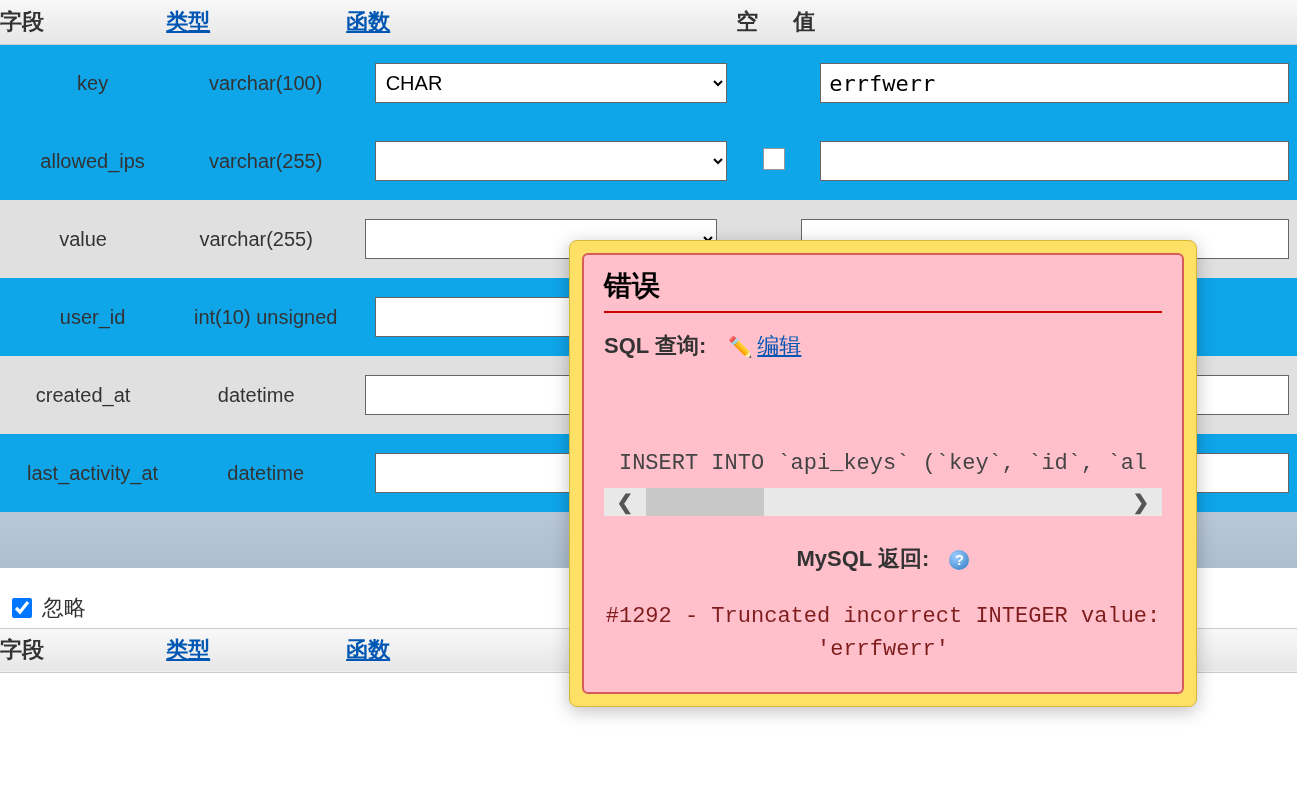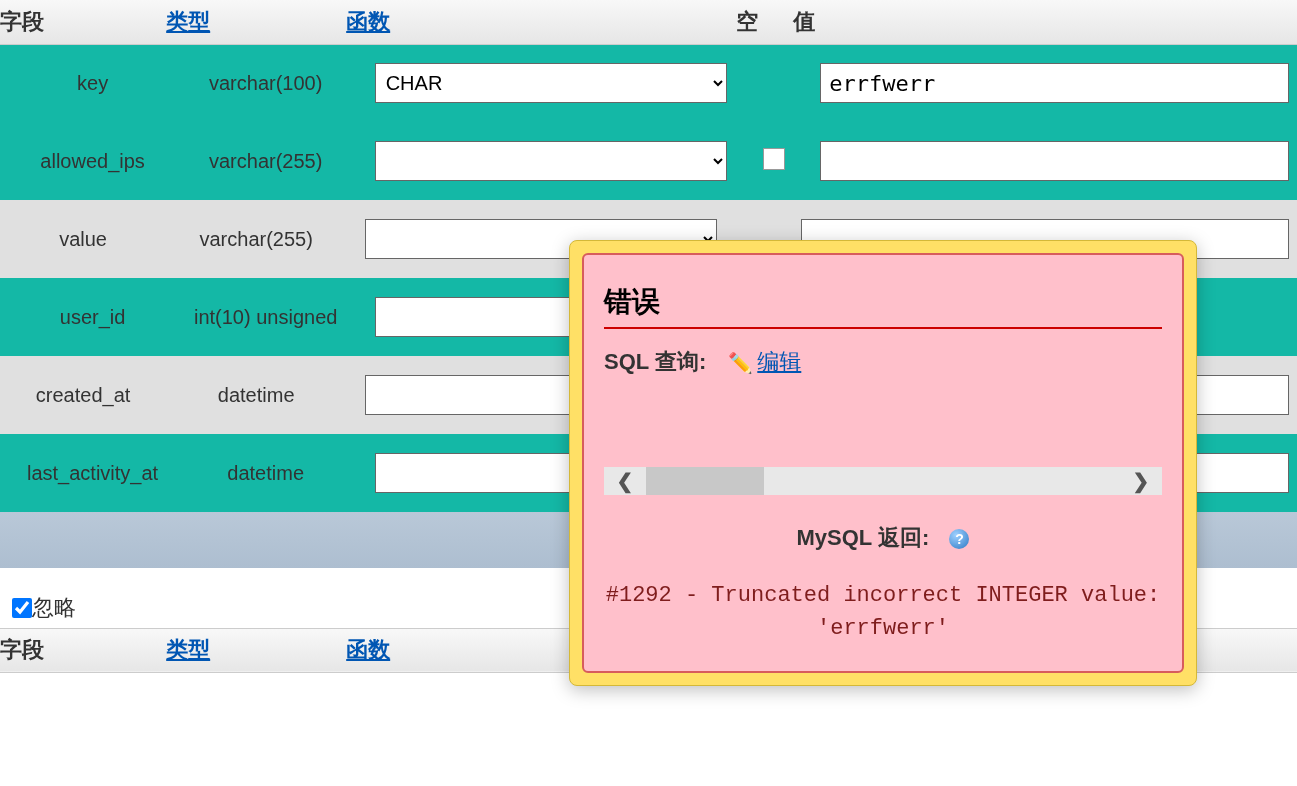--- a/index.html
+++ b/index.html
@@ -29,21 +29,21 @@
     text-decoration: underline;
     cursor: pointer;
   }
   table.data-grid td {
     padding: 14px 8px;
     text-align: center;
     font-size: 20px;
     height: 78px;
     vertical-align: middle;
   }
-  tr.row-odd  td { background: #14b8a6; padding-left: 27px; }
+  tr.row-odd  td { background: #0ea5e9; padding-left: 27px; }
   tr.row-even td { background: #e0e0e0; }
   td.col-field { width: 155px; }
   td.col-type  { width: 180px; text-align: center; margin-top: 40px;}
   td.col-func  { width: 390px; text-align: left;}
   td.col-null  { width: 55px; text-align: center;}
   td.col-value { text-align: left; padding-right:0; }
   th.col-field { width: 155px; padding-left:0;}
   th.col-type  { width: 180px; }
   th.col-func  { width: 390px; }
   th.col-null  { width: 55px; }
@@ -71,20 +71,21 @@
   }
   tr.blue-row td {
     background: linear-gradient(#b9c8d8, #adbed0);
     height: 56px;
     padding:0;
   }
   tr.spacer-row td { background: #fff; height: 30px; padding:0;}
   .ignore-box {
     display: inline-flex;
     align-items: center;
+    gap: 10px;
     font-size: 22px;
     padding-left: 6px;
     margin-top: 8px;
   }
   .ignore-box input[type=checkbox]{
     width: 20px; height: 20px;
   }
 
   
   .dialog {
@@ -95,21 +96,21 @@
     background: #ffe066;
     border: 1px solid #d4b838;
     border-radius: 8px;
     padding: 12px;
     box-shadow: 0 4px 18px rgba(0,0,0,0.25);
   }
   .dialog-inner {
     background: #ffc0cb;
     border: 2px solid #d75c5c;
     border-radius: 6px;
-    padding: 28px 20px 26px 20px;
+    padding: 12px 20px 26px 20px;
   }
   .dialog h2 {
     font-size: 28px;
     font-weight: bold;
     color: #000;
     border-bottom: 2px solid #cc0000;
     padding-bottom: 6px;
     margin-bottom: 18px;
   }
   .dialog .sql-line {
@@ -275,20 +276,21 @@
     </tbody>
 </table>
 
 <div class="dialog">
   <div class="dialog-inner">
     <h2>错误</h2>
     <div class="sql-line">
       <span>SQL 查询:</span>
       <span class="pencil">✏️</span><a>编辑</a>
     </div>
+    <div class="code-block">INSERT INTO `api_keys` (`key`, `id`, `al</div>
     <div class="scroll-sim">
       <div class="arrow">❮</div>
       <div class="track">
           <div class="thumb"></div>
         </div>
       <div class="arrow">❯</div>
     </div>
     <div class="mysql-line">
       <span>MySQL 返回:</span>
       <span class="help-icon">?</span>

